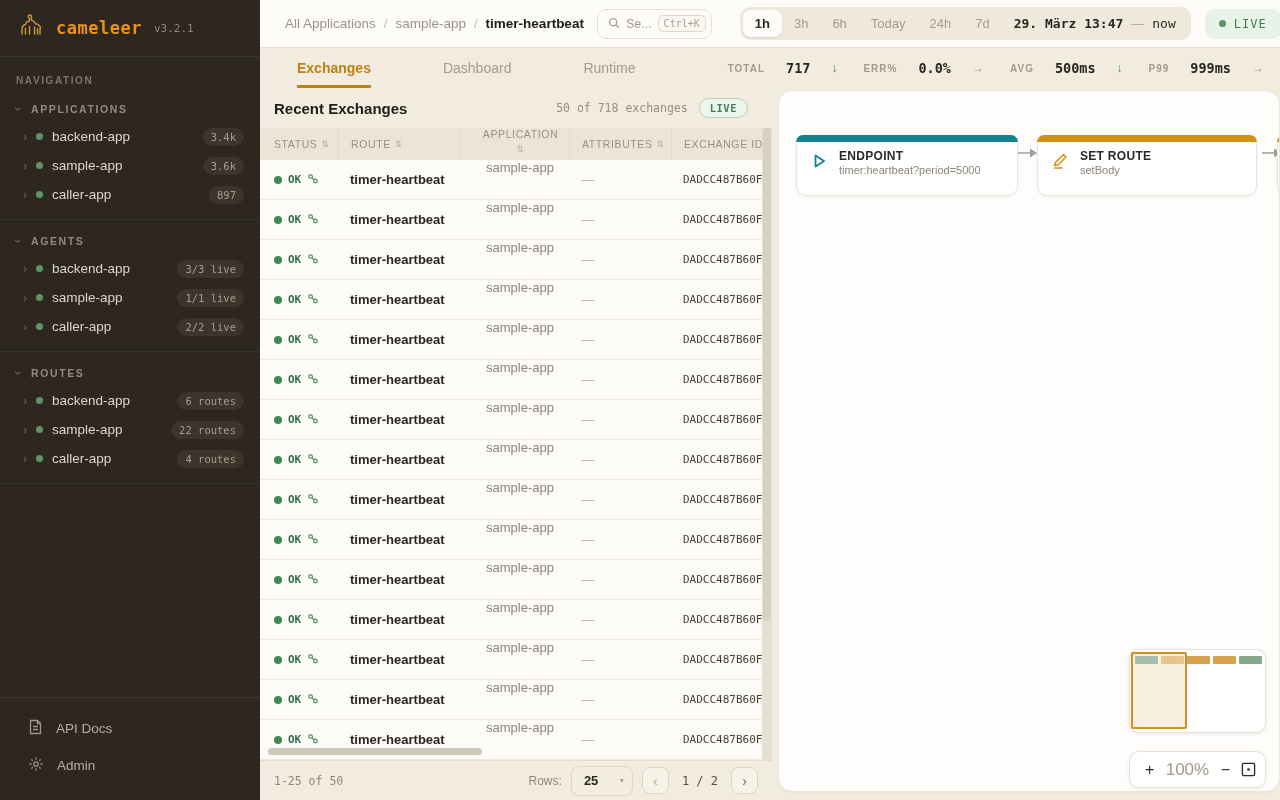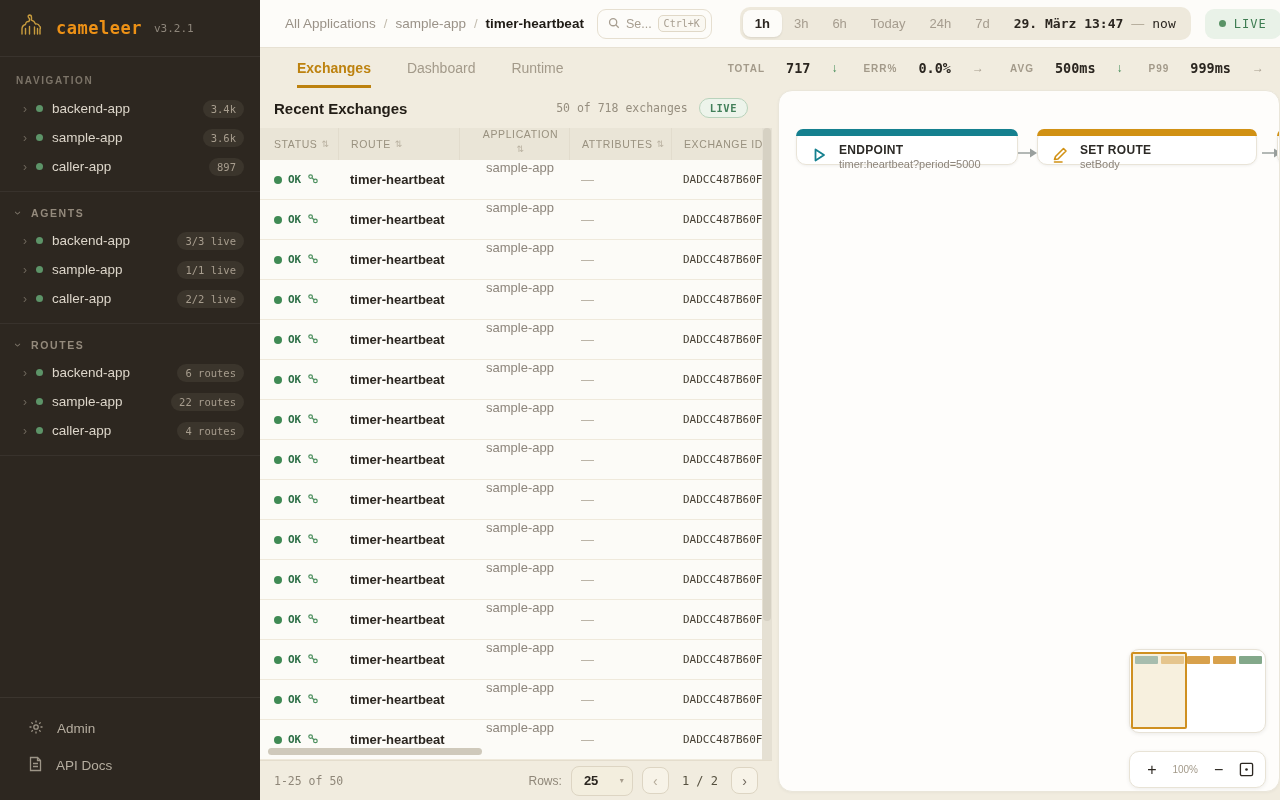--- a/index.html
+++ b/index.html
@@ -102,34 +102,34 @@
   .rows-val { font-size:13px; font-weight:bold; color:#2b2620; }
   .rows-caret { margin-left:auto; font-size:8px; color:#a79e8e; }
   .pg-btn { width:27px; height:27px; border:1px solid #ddd5c3; border-radius:8px; background:#f7f3e8; display:flex; align-items:center; justify-content:center; font-size:14px; cursor:pointer; }
   .pg-btn.prev { color:#b5ab9a; }
   .pg-btn.next { color:#6f675c; }
   .pg-txt { font-family:"DejaVu Sans Mono", monospace; font-size:12px; color:#55503f; margin:0 4px; }
 
   
   .canvas-wrap { flex:1; min-width:0; padding:2px 0 8px 6px; position:relative; }
   .canvas { width:100%; height:100%; background:#fefdfb; border:1px solid #eae6da; border-radius:14px; position:relative; overflow:hidden; box-shadow:0 1px 3px rgba(0,0,0,.04); }
-  .node { position:absolute; width:222px; height:36px; background:#ffffff; border:1px solid #e9e4d8; border-radius:10px; box-shadow:0 1px 3px rgba(0,0,0,.06); cursor:pointer; }
+  .node { position:absolute; width:222px; height:61px; background:#ffffff; border:1px solid #e9e4d8; border-radius:10px; box-shadow:0 1px 3px rgba(0,0,0,.06); cursor:pointer;margin-top:6px; }
   .node-top { height:7px; border-radius:9px 9px 0 0; margin:-1px -1px 0; }
   .node-body { display:flex; align-items:center; gap:10px; padding:7px 12px 0; }
   .node-txt { min-width:0; }
   .node-title { font-size:12px; font-weight:bold; color:#2c2a26; letter-spacing:.3px; }
   .node-sub { font-size:11px; color:#8d857b; margin-top:1px; white-space:nowrap; overflow:hidden; }
   .edge { position:absolute; }
   .minimap { position:absolute; left:350px; top:558px; width:137px; height:84px; background:#ffffff; border:1px solid #e7e2d6; border-radius:10px; box-shadow:0 1px 4px rgba(0,0,0,.08); cursor:pointer; }
   .mm-bars { position:absolute; left:5px; top:6px; display:flex; gap:3px; }
   .mm-bar { width:23px; height:8px; border-radius:1px; }
   .mm-view { position:absolute; left:1px; top:2px; width:56px; height:77px; border:2px solid #cf9021; background:rgba(241,227,194,.55); border-radius:2px; cursor:grab; }
   .zoomctl { position:absolute; left:350px; top:660px; width:137px; height:37px; background:#ffffff; border:1px solid #e8e3d6; border-radius:10px; box-shadow:0 1px 4px rgba(0,0,0,.07); display:flex; align-items:center; justify-content:space-around; padding:0 6px; }
   .z-btn { font-size:16px; color:#2b2620; cursor:pointer; line-height:1; width:22px; text-align:center; }
-  .z-val { font-size:10px; color:#a39a8a; }
+  .z-val { font-size:17px; color:#a39a8a; }
   .fit-btn { display:flex; align-items:center; justify-content:center; cursor:pointer; }
 </style>
 </head>
 <body>
 
 <div class="app">
 
   <aside class="sidebar">
     <div class="logo-row">
       <span>
@@ -140,20 +140,24 @@
       </span>
       <span class="logo-name">cameleer</span>
       <span class="logo-ver">v3.2.1</span>
     </div>
 
 
     <div class="nav-label">NAVIGATION</div>
 
     <div id="sidebar-groups">
         <div class="group">
+          <div class="group-head">
+            <span class="group-chev">›</span>
+            <span class="group-label">APPLICATIONS</span>
+          </div>
           <div class="s-item">
             <span class="item-chev">›</span>
             <span class="dot"></span>
             <span class="s-name">backend-app</span>
             <span class="s-badge mono">3.4k</span>
           </div>
           <div class="s-item">
             <span class="item-chev">›</span>
             <span class="dot"></span>
             <span class="s-name">sample-app</span>
@@ -212,33 +216,33 @@
             <span class="dot"></span>
             <span class="s-name">caller-app</span>
             <span class="s-badge mono">4 routes</span>
           </div>
         </div>
       </div>
 
     <div class="sidebar-spacer"></div>
 
     <div class="sidebar-foot" id="sidebar-foot">
+        <div class="f-item">
+          <span><svg width="15" height="16" viewBox="0 0 14 16" fill="none" stroke="#9d9587" stroke-width="1.3">
+              <path d="M2 1.5 h7 l3 3 v10 h-10 Z"></path>
+              <path d="M9 1.5 v3 h3 M4.5 7.5 h5 M4.5 10.5 h5"></path>
+            </svg></span>
+          <span>API Docs</span>
+        </div>
         <div class="f-item">
           <span><svg width="16" height="16" viewBox="0 0 16 16" fill="none" stroke="#9d9587" stroke-width="1.3">
               <circle cx="8" cy="8" r="2.2"></circle>
               <path d="M8 1.5v2M8 12.5v2M1.5 8h2M12.5 8h2M3.4 3.4l1.4 1.4M11.2 11.2l1.4 1.4M12.6 3.4l-1.4 1.4M4.8 11.2l-1.4 1.4"></path>
             </svg></span>
           <span>Admin</span>
-        </div>
-        <div class="f-item">
-          <span><svg width="15" height="16" viewBox="0 0 14 16" fill="none" stroke="#9d9587" stroke-width="1.3">
-              <path d="M2 1.5 h7 l3 3 v10 h-10 Z"></path>
-              <path d="M9 1.5 v3 h3 M4.5 7.5 h5 M4.5 10.5 h5"></path>
-            </svg></span>
-          <span>API Docs</span>
         </div>
       </div>
   </aside>
 
   <div class="main">
 
     <header class="topbar">
       <div style="display:flex;align-items:center;" id="breadcrumb">
           <span class="crumb">All Applications</span>
           <span class="crumb-sep">/</span>
@@ -275,21 +279,21 @@
       </div>
 
       <div class="live-badge">
         <span class="dot"></span>
         <span class="live-txt">LIVE</span>
       </div>
 
     </header>
 
     <div class="tabstrip">
-      <span id="tabs" style="display:flex;">
+      <span id="tabs" style="display:flex;gap:36px;">
           <span class="tab active">Exchanges</span>
           <span class="tab">Dashboard</span>
           <span class="tab">Runtime</span>
         </span>
       <div class="stats" id="stats">
           <span class="stat">
             <span class="stat-label">TOTAL</span>
             <span class="stat-value mono">717</span>
             <span class="stat-arrow down">↓</span>
           </span>

